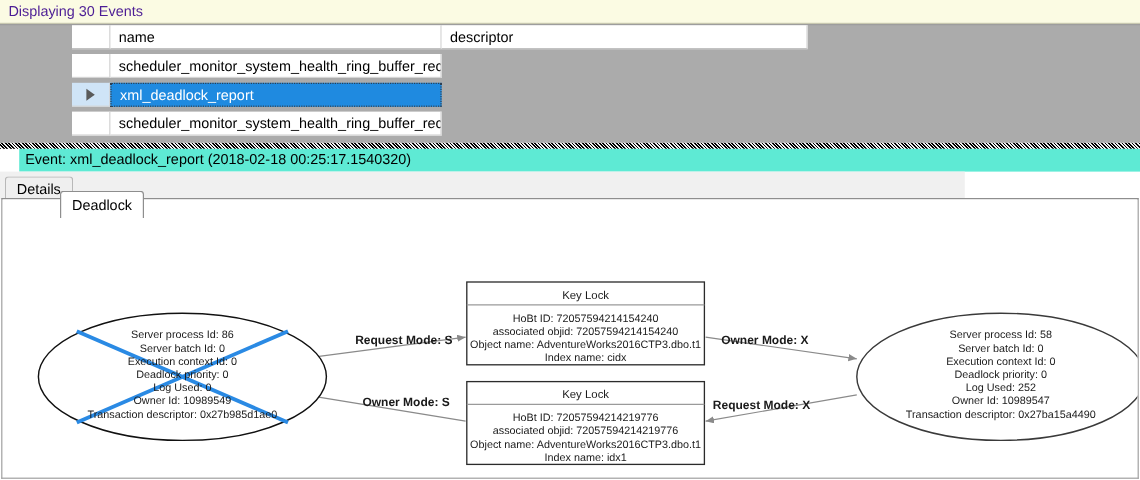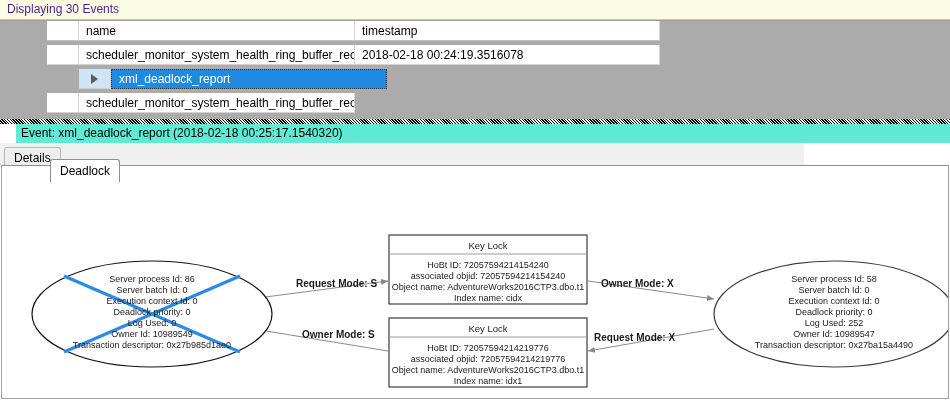--- a/index.html
+++ b/index.html
@@ -18,21 +18,21 @@
   }
   .caption-bar .txt{padding-left:7px;font-size:12px;color:#4c1d95;line-height:19px;}
 
   
   .grid{
     position:absolute;left:0;top:20px;width:950px;height:99px;
     background:#ababab;border-top:1px solid #9d9d9d;
     box-sizing:border-box;
   }
   .grid-row{
-    position:absolute;left:0;height:20px;display:flex;align-items:stretch;
+    position:absolute;left:13px;height:20px;display:flex;align-items:stretch;
     box-sizing:border-box;
     padding-left:47px;
   }
   .cell{
     box-sizing:border-box;
     display:flex;align-items:center;
     background:#fff;
     border-right:1px solid #d4d4d4;
     border-bottom:1px solid #d4d4d4;
     font-size:12px;
@@ -105,30 +105,29 @@
 <div id="root">
 
   <div class="caption-bar">
     <span class="txt">Displaying 30 Events</span>
   </div>
 
   <div class="grid">
     <div class="grid-row hdr" style="top:0;">
       <div class="cell c-sel"></div>
       <div class="cell c-name">name</div>
-      <div class="cell c-ts">timestamp</div>
+      <div class="cell c-ts">descriptor</div>
     </div>
 
     <div class="grid-row" style="top:24px;">
       <div class="cell c-sel"></div>
       <div class="cell c-name">scheduler_monitor_system_health_ring_buffer_recorded</div>
-      <div class="cell c-ts">2018-02-18 00:24:19.3516078</div>
-    </div>
-
-    <div class="grid-row row-selected" style="top:48px;margin-left:32px;">
+    </div>
+
+    <div class="grid-row row-selected" style="top:48px;">
       <div class="cell c-sel">
         <span class="arrow-glyph"></span>
       </div>
       <div class="cell c-name">xml_deadlock_report</div>
     </div>
 
     <div class="grid-row" style="top:72px;">
       <div class="cell c-sel"></div>
       <div class="cell c-name">scheduler_monitor_system_health_ring_buffer_recorded</div>
     </div>

